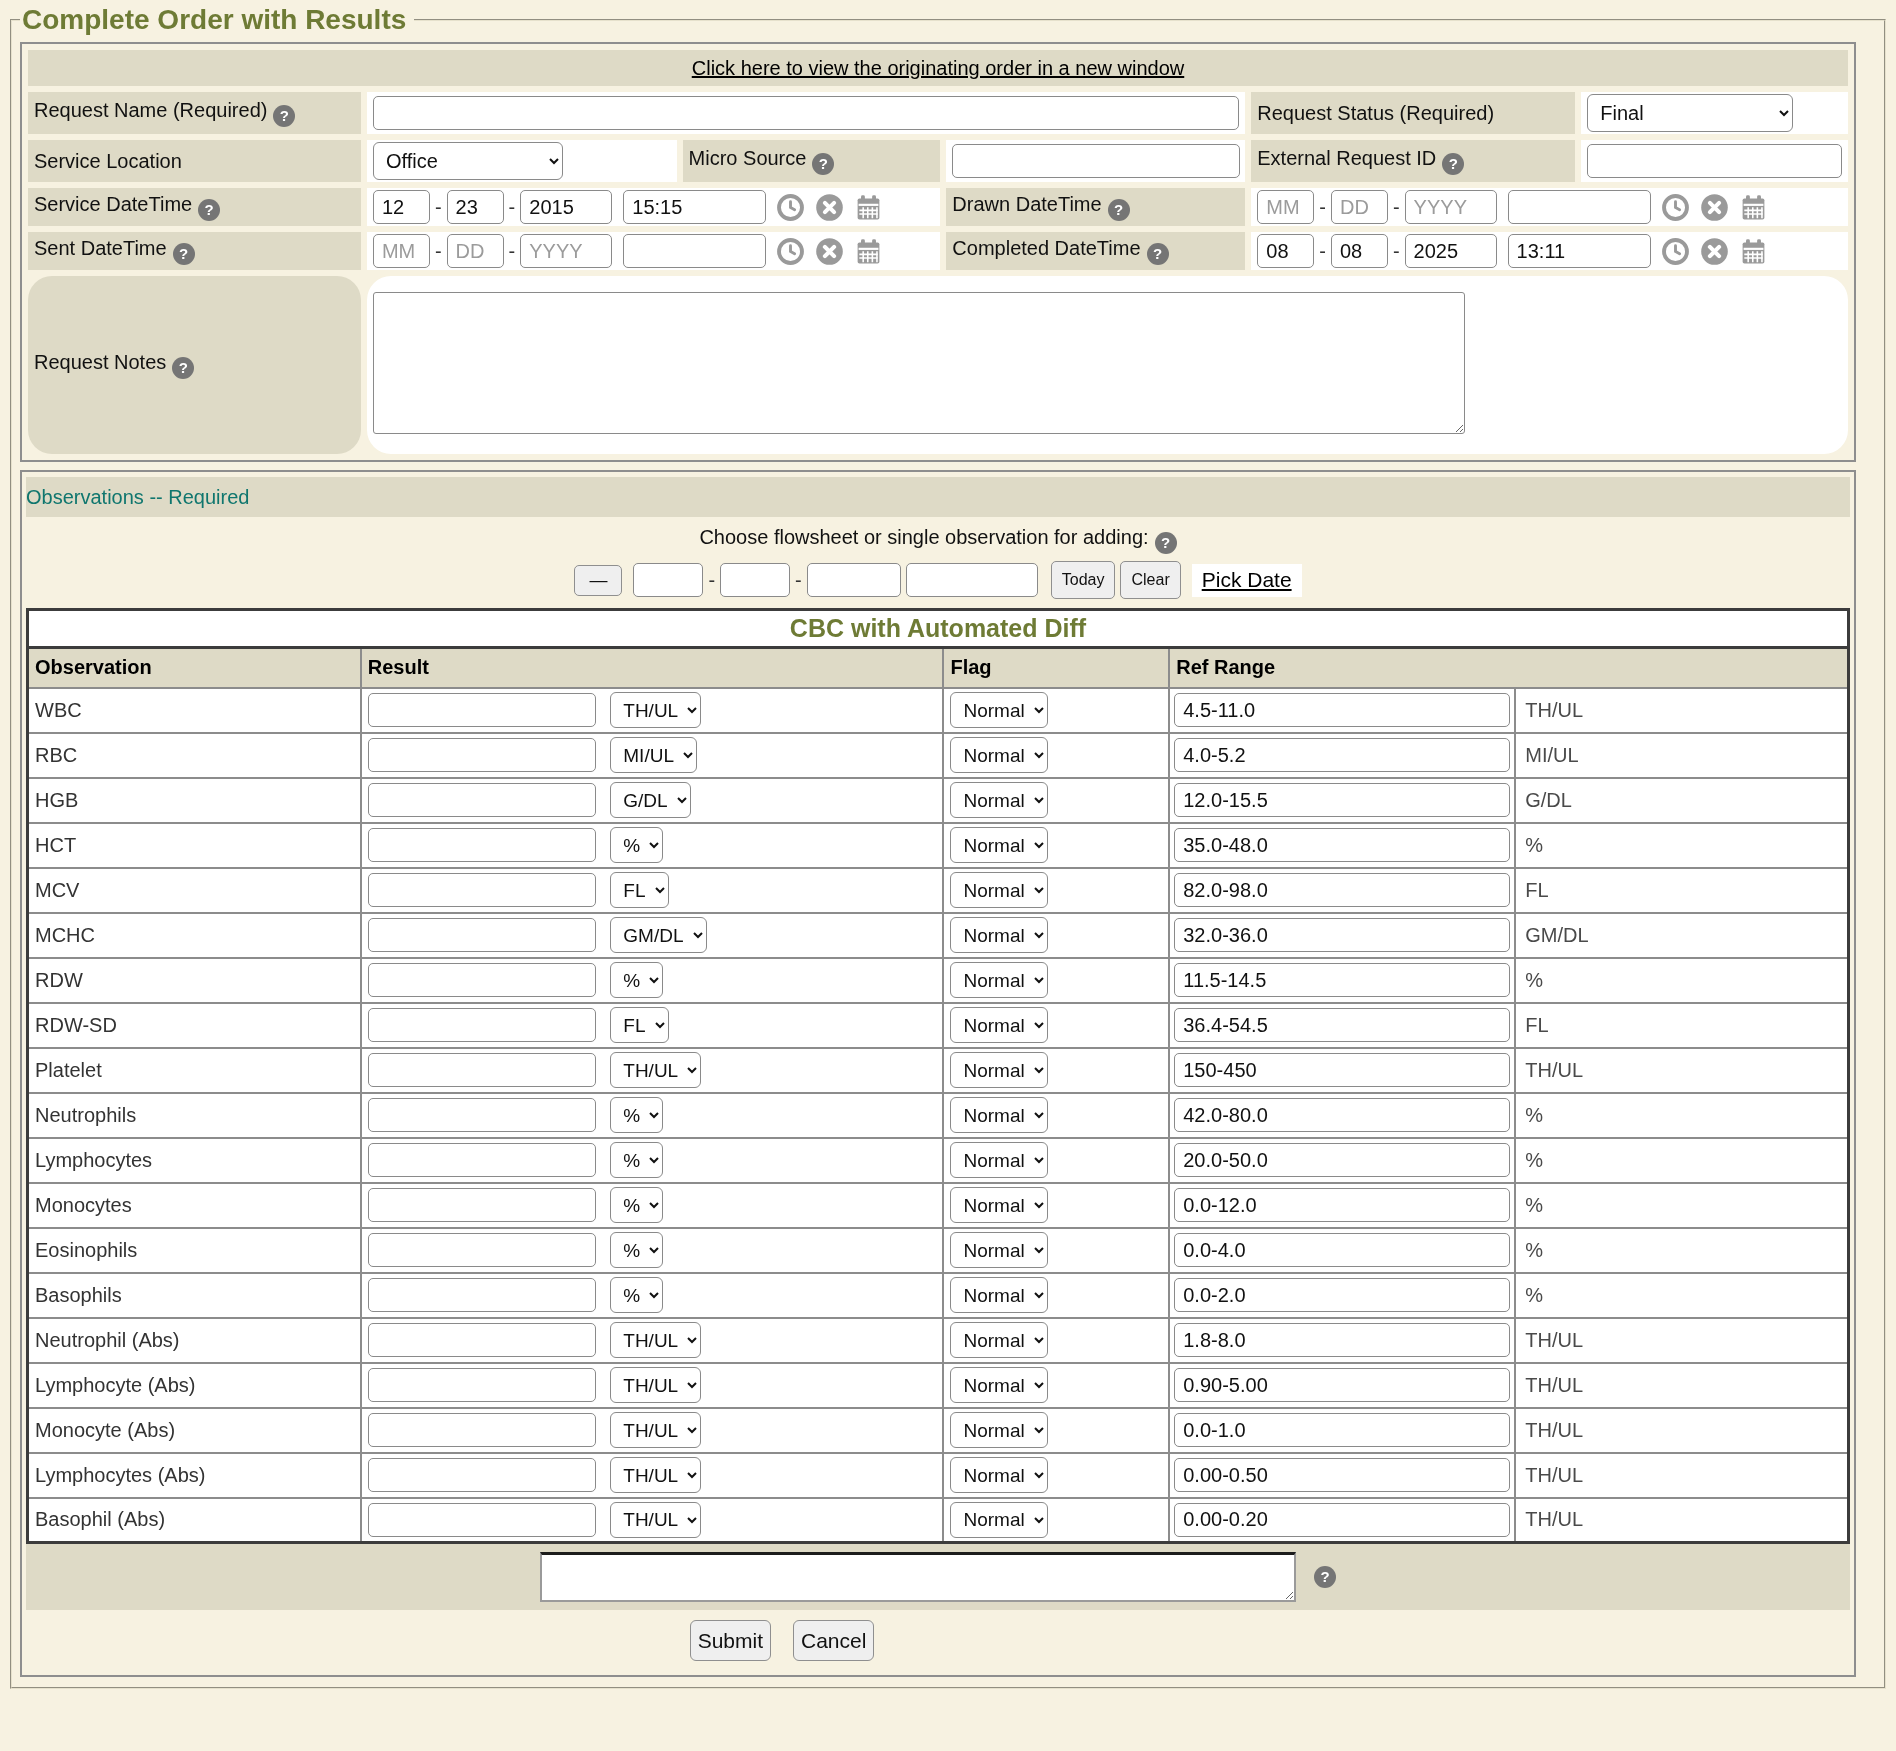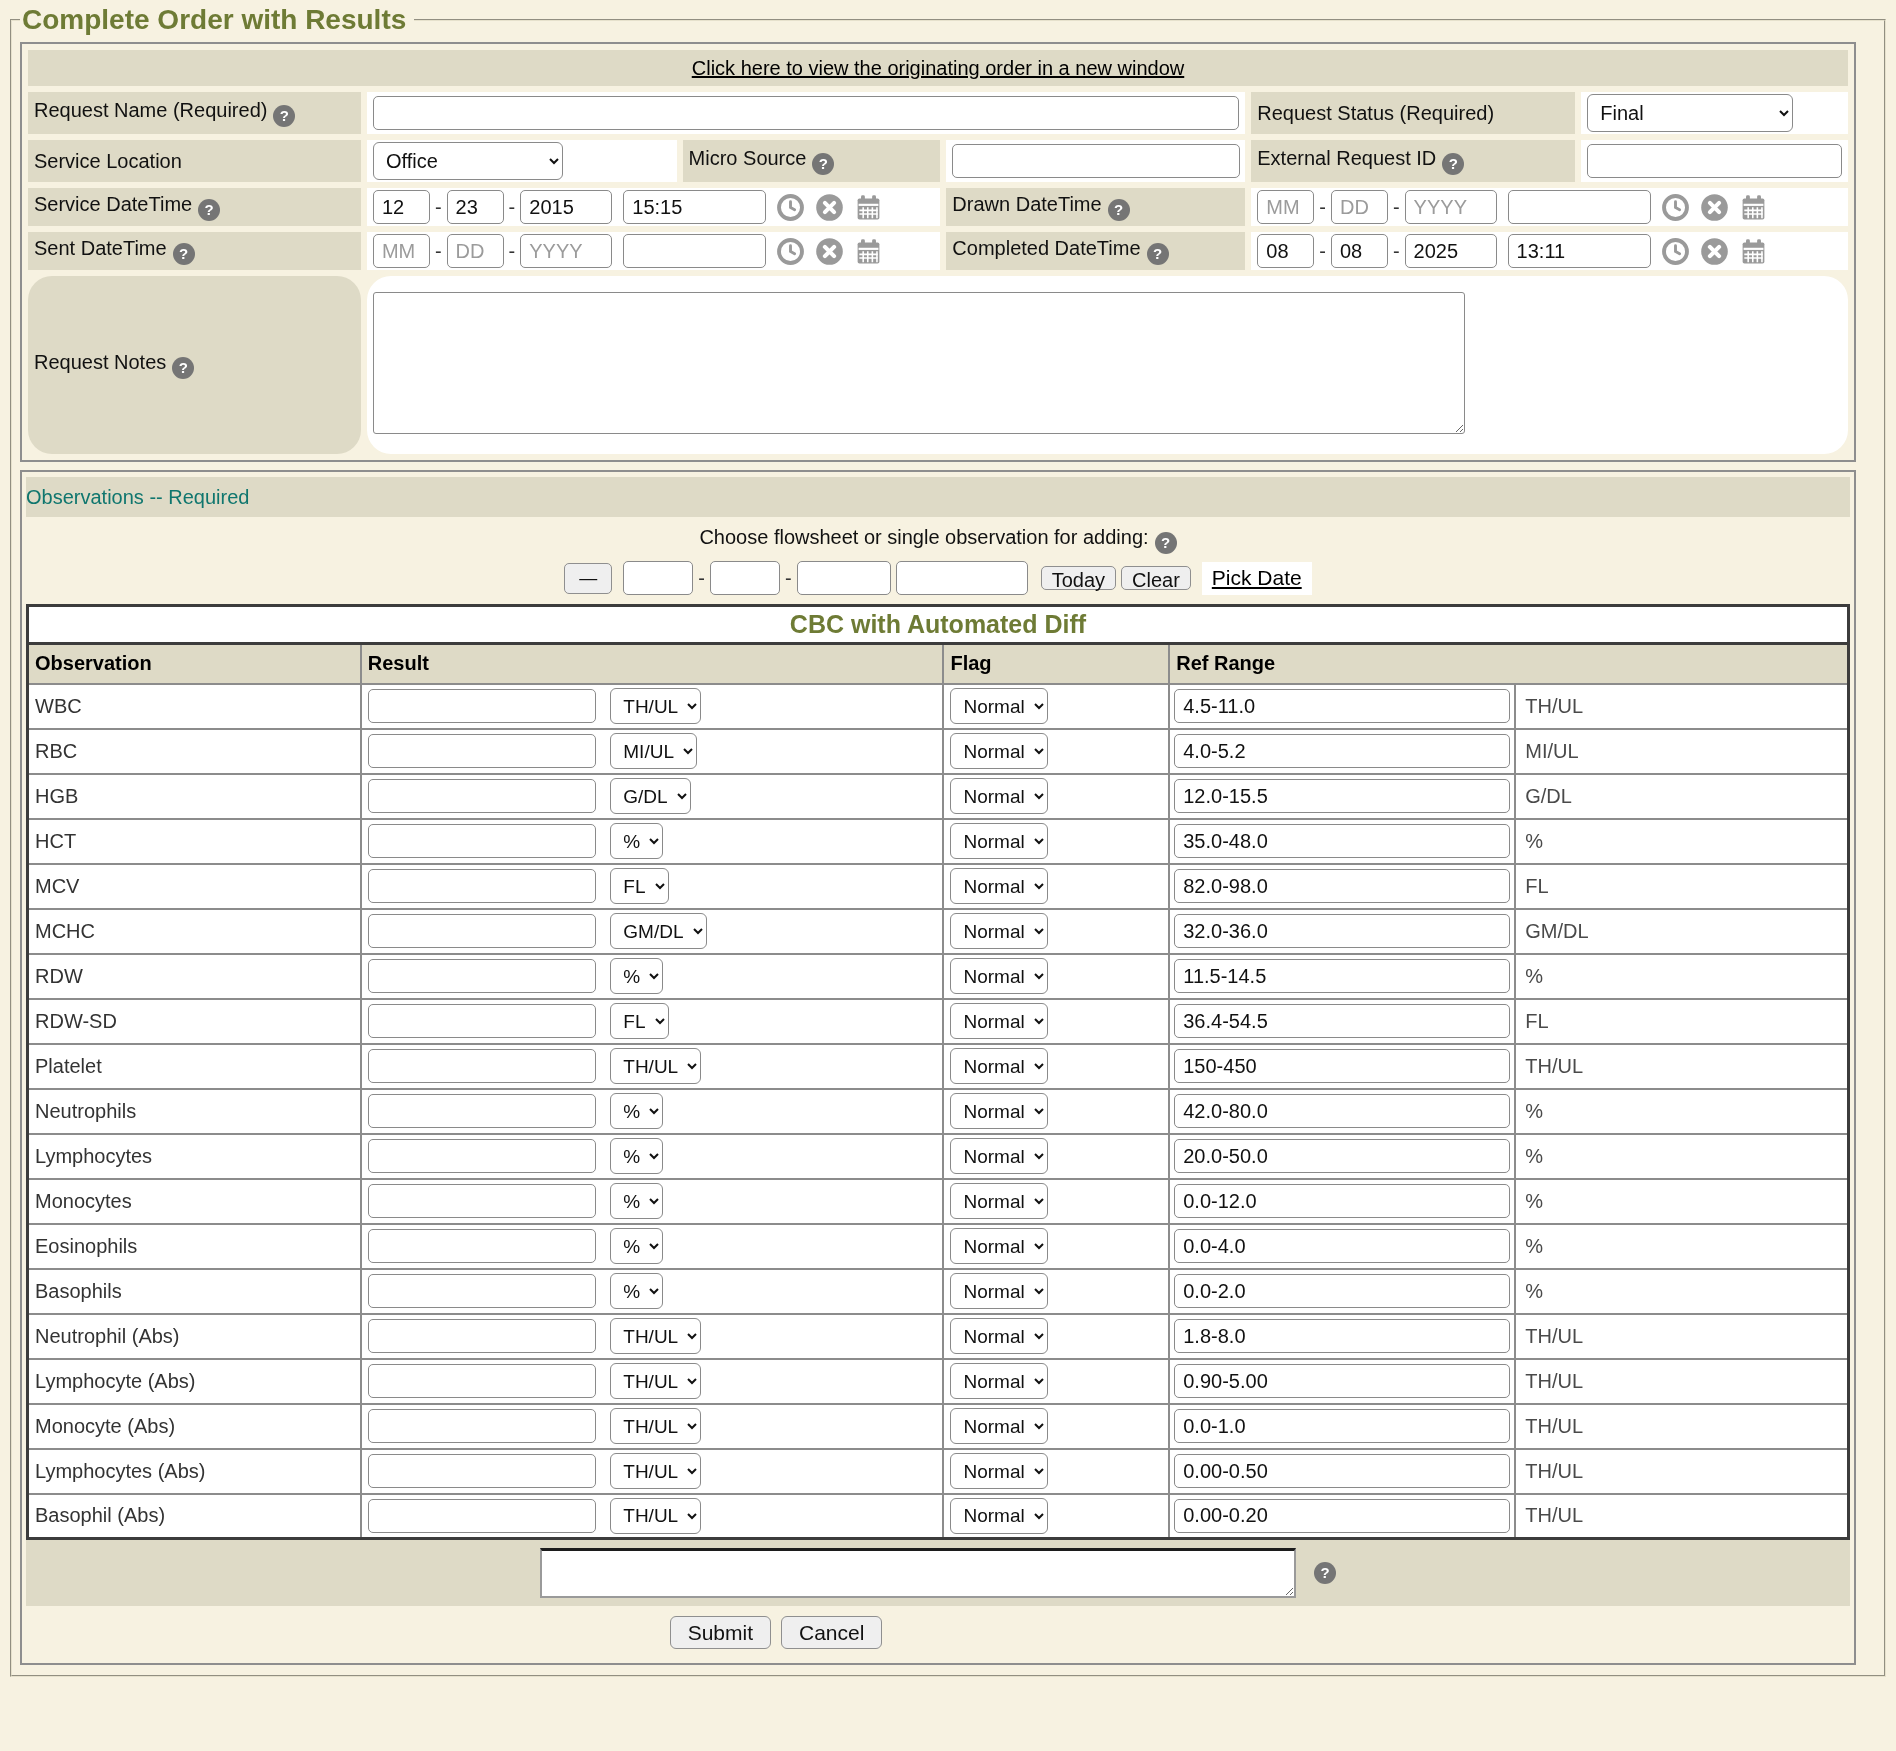--- a/index.html
+++ b/index.html
@@ -90,21 +90,21 @@
   .flow-in1 { width:70px; height:38px; }
   .flow-in2 { width:70px; height:38px; }
   .flow-in3 { width:94px; height:38px; }
   .flow-in4 { width:132px; height:38px; }
   button {
     font-family:"Liberation Sans", sans-serif;
     background:#efefef; color:#111;
     border:1.5px solid #8f8f8f; border-radius:6px; cursor:pointer;
   }
   .dash-btn { width:48px; height:31px; font-size:18px; margin-right:6px; border-radius:5px; }
-  .sm-btn { height:24px; font-size:20px; padding:2px 10px; border-radius:5px; }
+  .sm-btn { height:38px; font-size:16px; padding:2px 10px; border-radius:5px; }
   .today-btn { margin-left:8px; }
   .pickdate-wrap { background:#fff; padding:4px 10px 5px 10px; margin-left:6px; }
   .pickdate-wrap a { font-size:21px; }
 
   
   table.cbc {
     width:100%; table-layout:fixed;
     border-collapse:collapse;
     border:3px solid #3c3c3c; background:#fff;
   }
@@ -132,21 +132,21 @@
   .bottom-band {
     background:#dedac6; height:66px; margin-top:0;
     display:flex; align-items:center; justify-content:center; gap:12px;
   }
   .bottom-ta {
     width:756px; height:50px; resize:both;
     border:2px solid #9a9a9a; border-top:3px solid #1c1c1c; border-radius:0;
   }
   .footer-row { padding:10px 0 14px 0; text-align:center; }
   .footer-inner { display:inline-flex; gap:10px; transform:translateX(-162px); }
-  .big-btn { font-size:21px; height:33px; padding:2px 17px; }
+  .big-btn { font-size:21px; height:41px; padding:2px 7px;margin-left:12px; }
 </style>
 </head>
 <body>
 
 <fieldset class="page">
   <legend class="page-title">Complete Order with Results</legend>
 
   <table class="top-table">
     <colgroup>
       <col style="width:18.6%">

